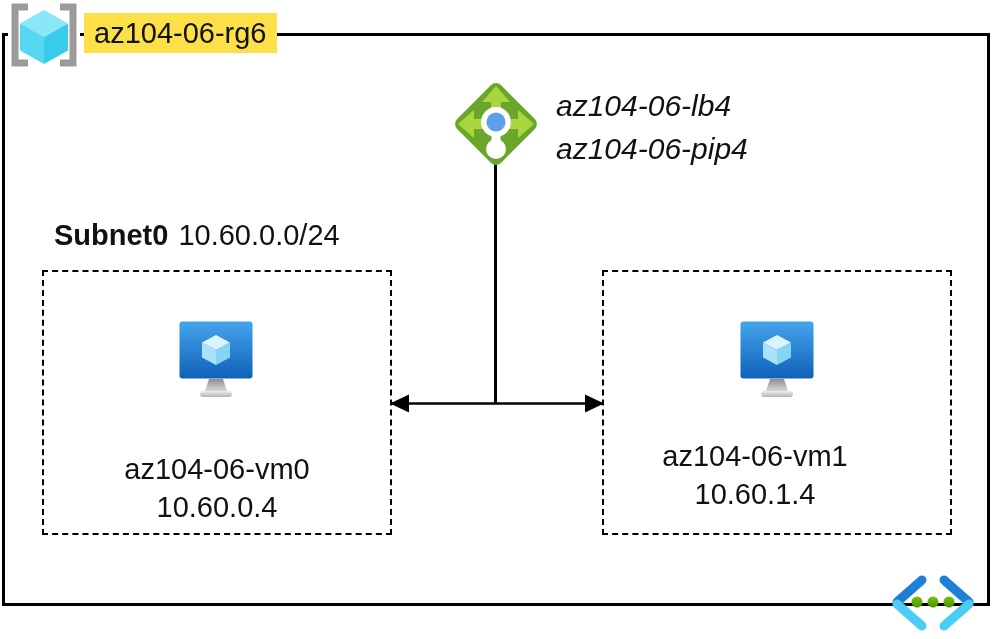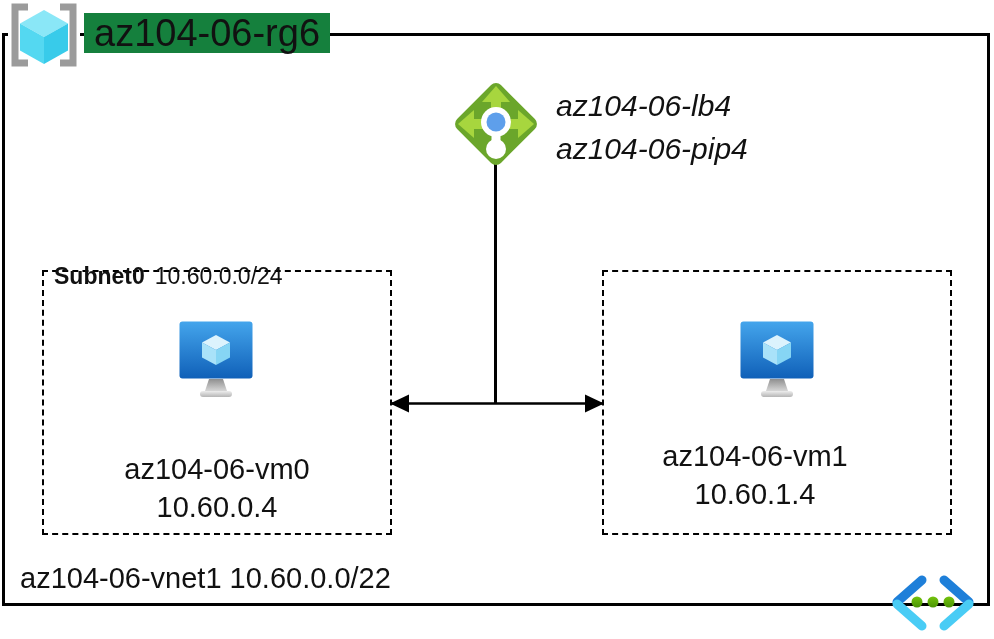--- a/index.html
+++ b/index.html
@@ -11,27 +11,27 @@
   #outer-box{
     left:2px;top:33px;width:988px;height:573px;
     border:3px solid #000;box-sizing:border-box;background:transparent;
   }
   .subnet-box{
     width:350px;height:265px;border:2px dashed #000;box-sizing:border-box;
     background:transparent;
   }
   #subnet0-box{left:42px;top:270px;}
   #subnet1-box{left:602px;top:270px;}
-  .subnet-label{top:219px;font-size:23px;white-space:nowrap;margin-top:44px;}
+  .subnet-label{top:219px;font-size:29px;white-space:nowrap;}
   .subnet-label .sn{font-weight:bold;margin-right:10px;}
   #subnet0-label{left:54px;}
   #subnet1-label{left:616px;}
   #rg-label{
-    left:84px;top:13px;font-size:38px;line-height:40px;
-    background:#15803d;padding:0 10px;white-space:nowrap;
+    left:84px;top:13px;font-size:29px;line-height:40px;
+    background:#fde047;padding:0 10px;white-space:nowrap;
   }
   #lb-labels{left:556px;top:84px;font-size:30px;line-height:43px;white-space:nowrap;font-style:italic;}
   .vm-caption{width:350px;text-align:center;font-size:29px;line-height:38px;}
   #vm0-caption{left:42px;top:450px;}
   #vm1-caption{left:580px;top:437px;}
   #vnet-label{left:20px;top:562px;font-size:29px;white-space:nowrap;}
   #connector-layer{left:0;top:0;pointer-events:none;}
   svg{display:block;}
 </style>
 </head>
@@ -120,21 +120,20 @@
 
   <div id="vm0-caption" class="abs vm-caption">
     <div>az104-06-vm0</div>
     <div>10.60.0.4</div>
   </div>
   <div id="vm1-caption" class="abs vm-caption">
     <div>az104-06-vm1</div>
     <div>10.60.1.4</div>
   </div>
 
-  <div id="vnet-label" class="abs">az104-06-vnet1 10.60.0.0/22</div>
 
   <svg class="abs" style="left:888px;top:572px;" width="90" height="62" viewBox="0 0 90 62">
     <defs>
       <linearGradient id="vnetDot" x1="0" y1="0" x2="0" y2="1">
         <stop offset="0" stop-color="#74C30D"></stop>
           <stop offset="1" stop-color="#4A9404"></stop>
       </linearGradient>
     </defs>
     <line x1="34" y1="8" x2="9" y2="30" stroke-width="9" stroke-linecap="round" stroke="#1E7FD9"></line>
     <line x1="9" y1="32" x2="34" y2="54" stroke-width="9" stroke-linecap="round" stroke="#49CCF5"></line>

